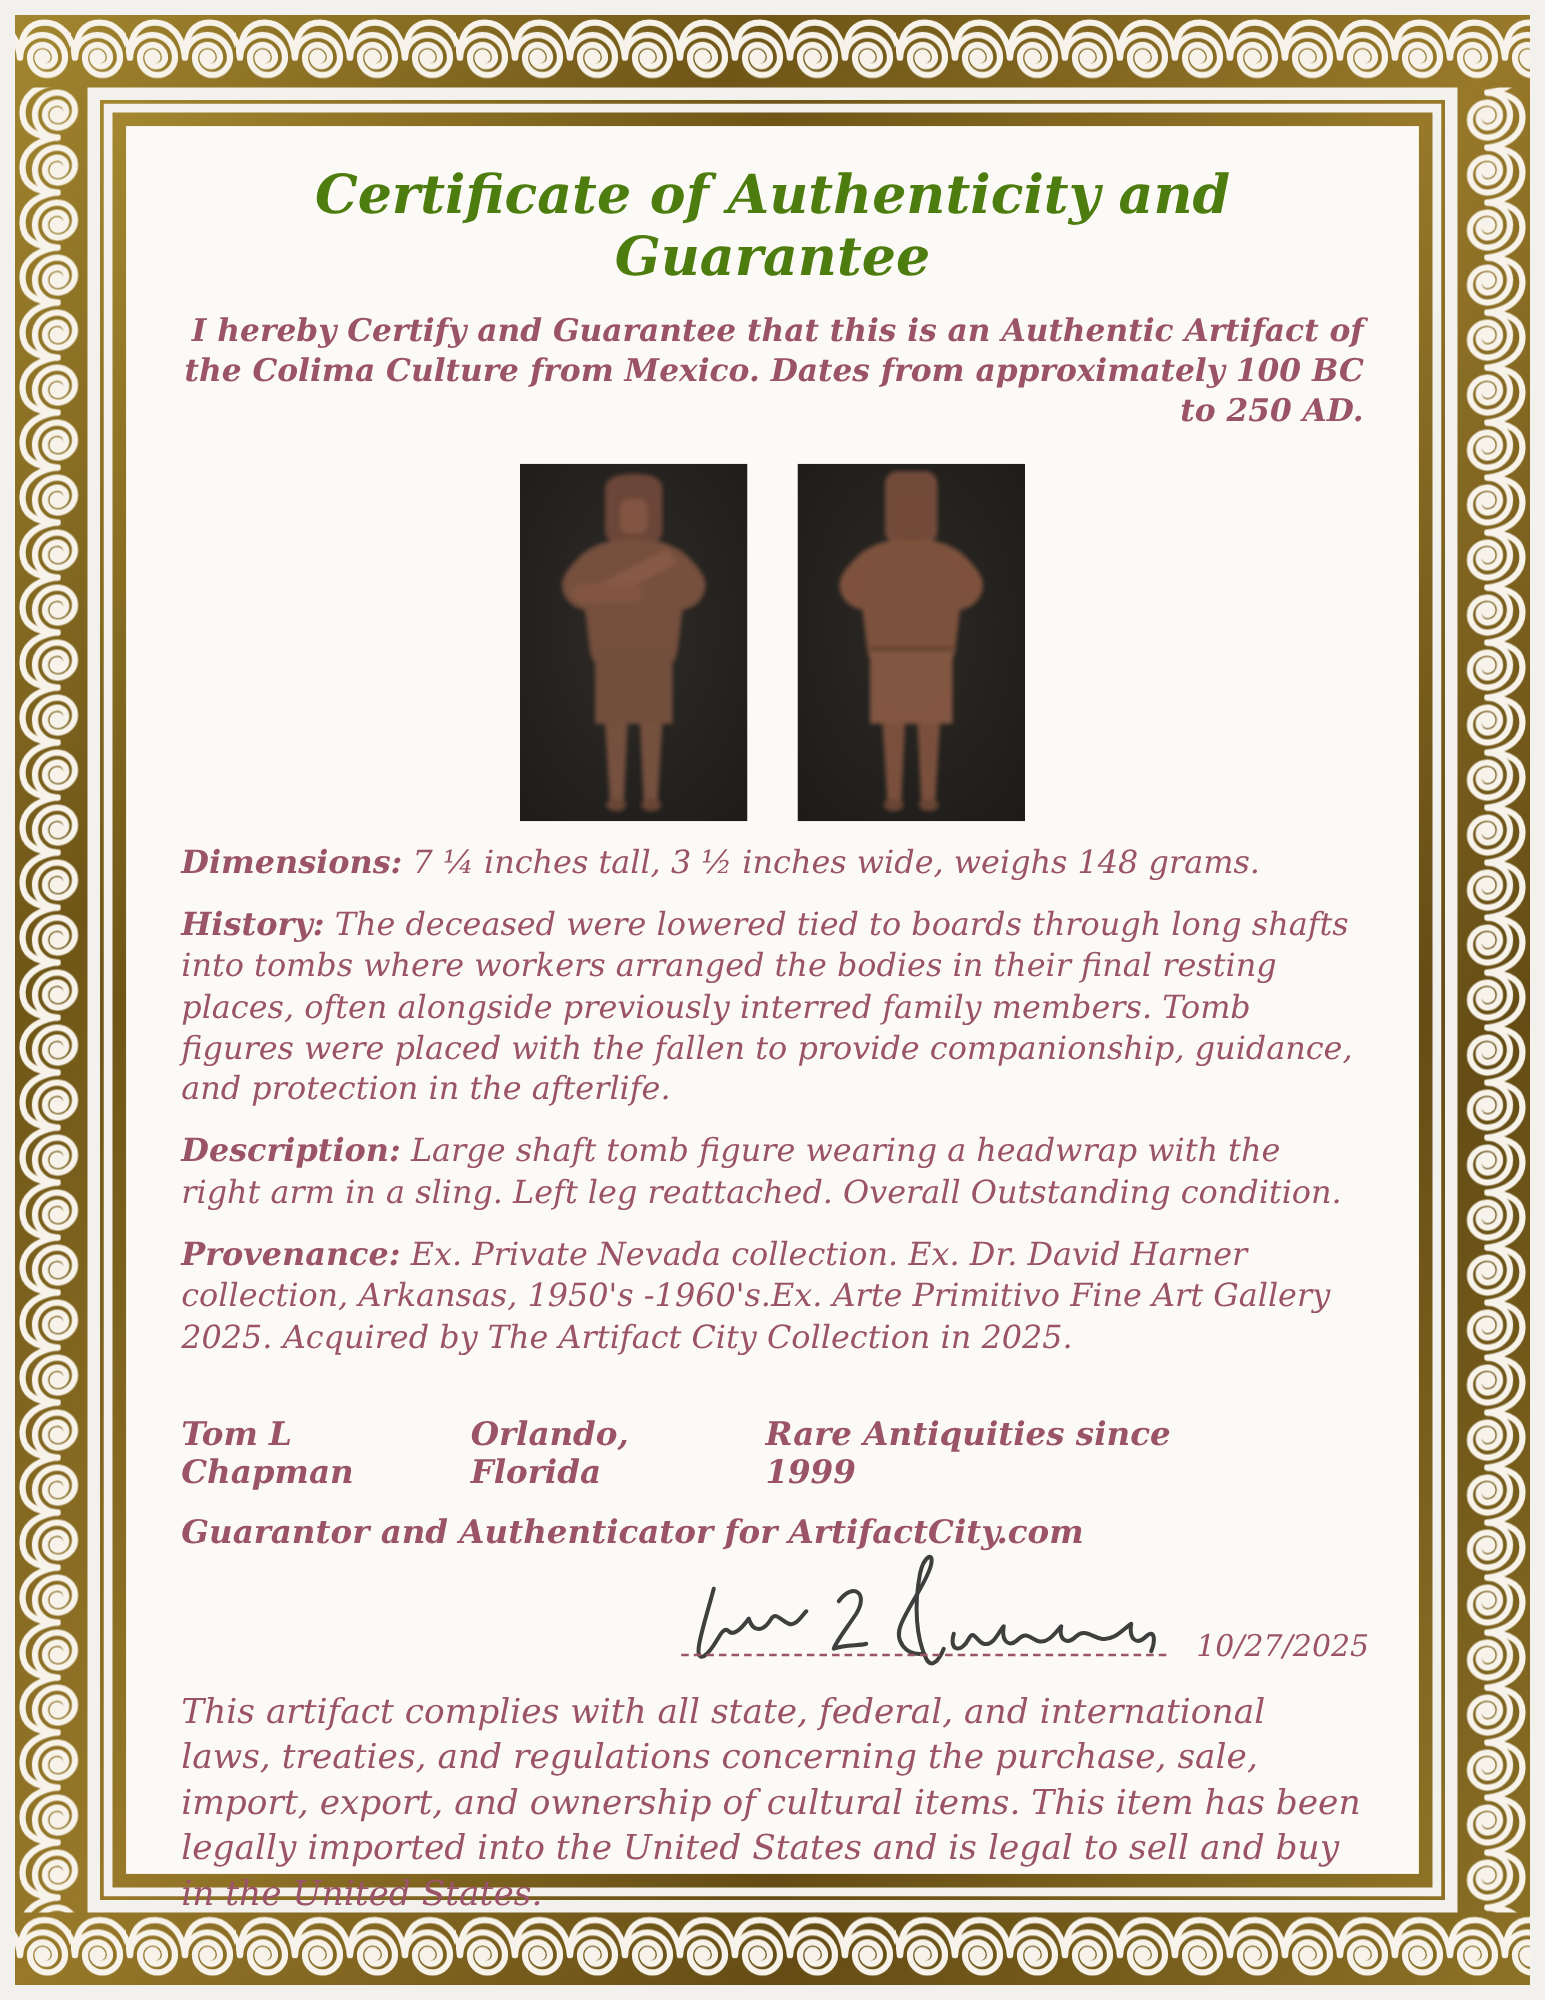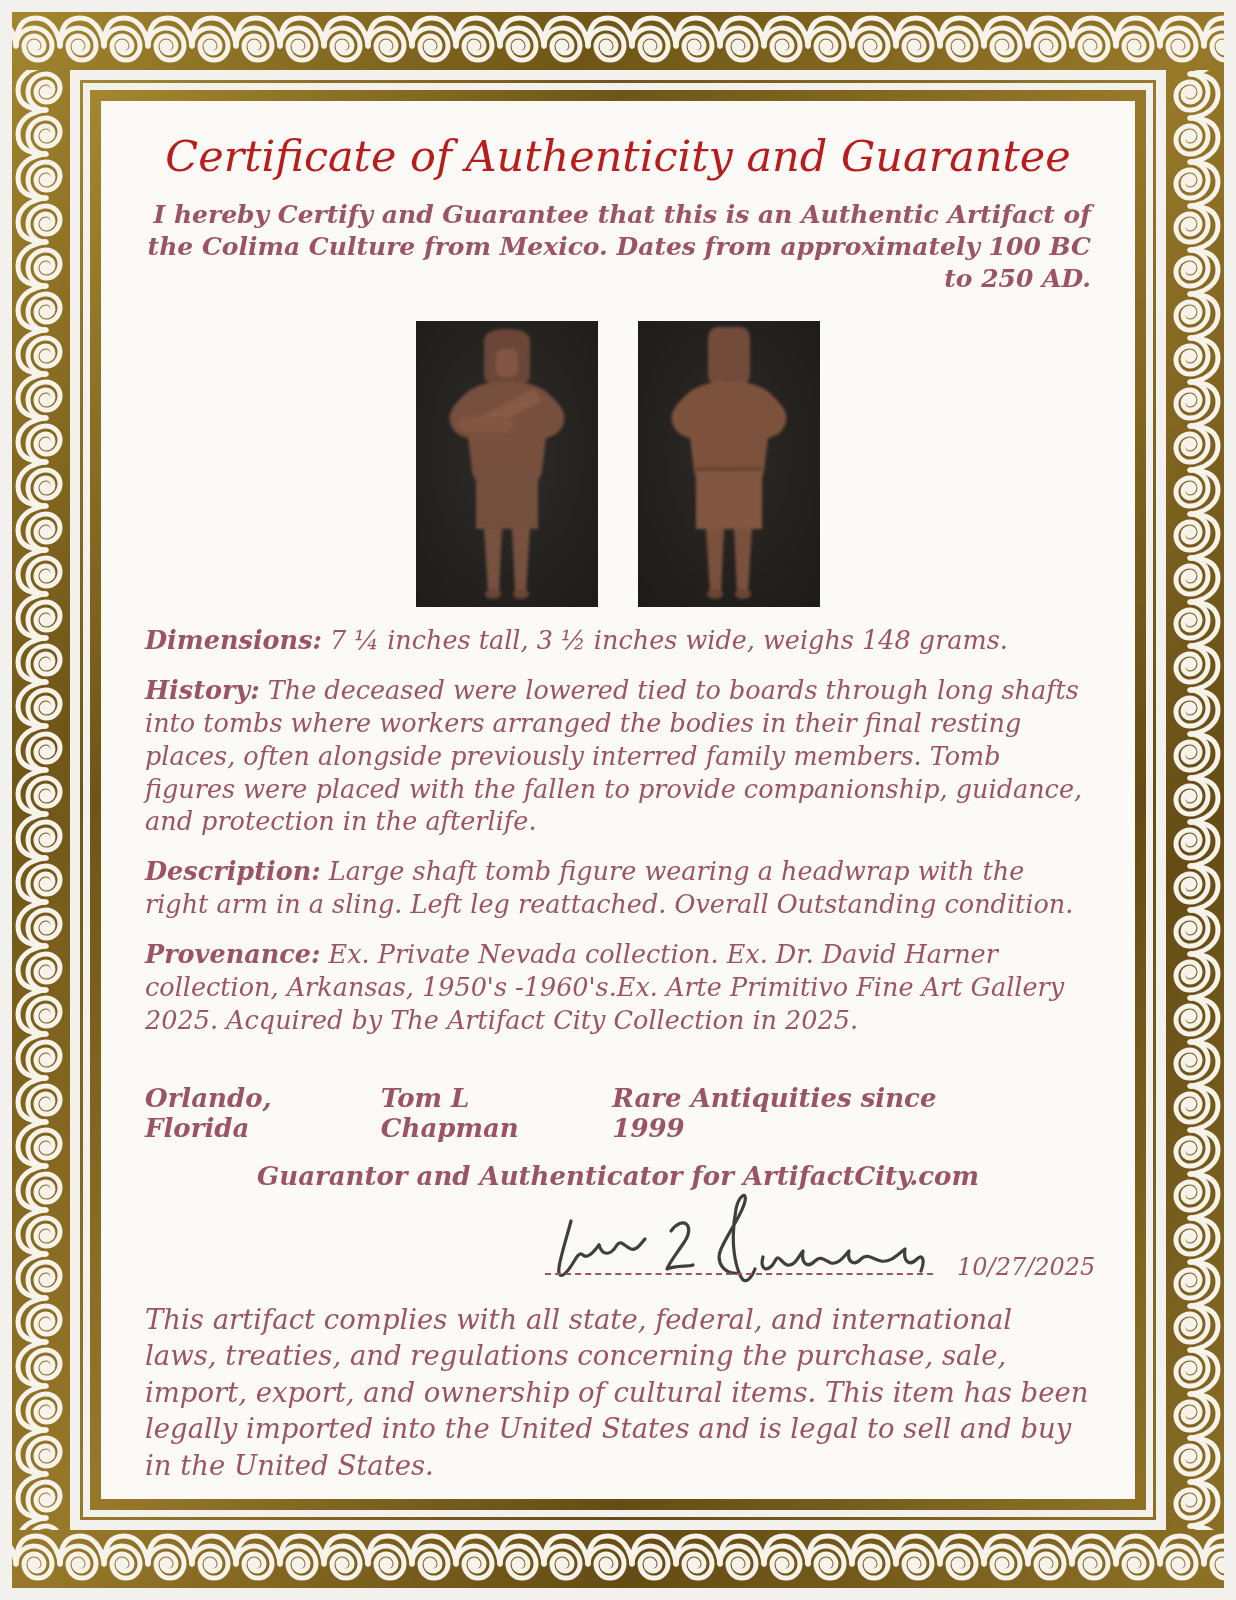--- a/index.html
+++ b/index.html
@@ -18,23 +18,23 @@
     position:absolute;
     left:101px;top:101px;
     width:1034px;height:1398px;
     background:#fcfaf6;
     box-sizing:border-box;
     padding:0 44px;
   }
   .title{
     margin:30px 0 0;
     font-size:43px;
-    font-weight:400;
+    font-weight:700;
     text-align:center;
-    color:#b91c1c;
+    color:#4d7c0f;
     letter-spacing:0px;
   }
   .statement{
     margin:18px auto 0;
     max-width:968px;
     font-size:25px;
     font-weight:bold;
     text-align:right;
     line-height:1.28;
   }
@@ -55,21 +55,20 @@
   .attr-row{
     display:flex;
     justify-content:space-between;
     margin-top:46px;
     padding-right:80px;
     font-size:26px;
     font-weight:bold;
   }
   .guarantor{
     margin:18px 0 0;
-    text-align:center;
     font-size:26px;
     font-weight:bold;
   }
   .sig-block{position:relative;height:94px;margin-top:2px;}
   .sig-svg{position:absolute;left:388px;top:-2px;width:410px;height:96px;}
   .sig-line{
     position:absolute;left:400px;bottom:12px;width:388px;
     border-top:2.5px dashed #9a5368;
   }
   .sig-date{position:absolute;left:812px;bottom:6px;font-size:24px;}
@@ -199,22 +198,22 @@
 
     <p class="sec first"><b>Dimensions:</b> <span>7 ¼ inches tall, 3 ½ inches wide, weighs 148 grams.</span></p>
 
     <p class="sec"><b>History:</b> <span>The deceased were lowered tied to boards through long shafts into tombs where workers arranged the bodies in their final resting places, often alongside previously interred family members. Tomb figures were placed with the fallen to provide companionship, guidance, and protection in the afterlife.</span></p>
 
     <p class="sec"><b>Description:</b> <span>Large shaft tomb figure wearing a headwrap with the right arm in a sling. Left leg reattached. Overall Outstanding condition.</span></p>
 
     <p class="sec"><b>Provenance:</b> <span>Ex. Private Nevada collection. Ex. Dr. David Harner collection, Arkansas, 1950's -1960's.Ex. Arte Primitivo Fine Art Gallery 2025. Acquired by The Artifact City Collection in 2025.</span></p>
 
     <div class="attr-row">
+      <span>Tom L Chapman</span>
       <span>Orlando, Florida</span>
-      <span>Tom L Chapman</span>
       <span>Rare Antiquities since 1999</span>
     </div>
 
     <p class="guarantor">Guarantor and Authenticator for ArtifactCity.com</p>
 
     <div class="sig-block">
       <svg class="sig-svg" viewBox="0 0 410 96" aria-label="Tom L Chapman">
         <g fill="none" stroke="#3f3f3f" stroke-width="3.2" stroke-linecap="round" stroke-linejoin="round">
           <path d="M38 30 C30 60 20 88 30 84 C40 78 44 58 50 64 C54 68 60 62 66 54"></path>
           <path d="M66 54 C70 66 78 64 84 54 C88 48 92 56 98 58 C104 60 108 52 112 48"></path>

